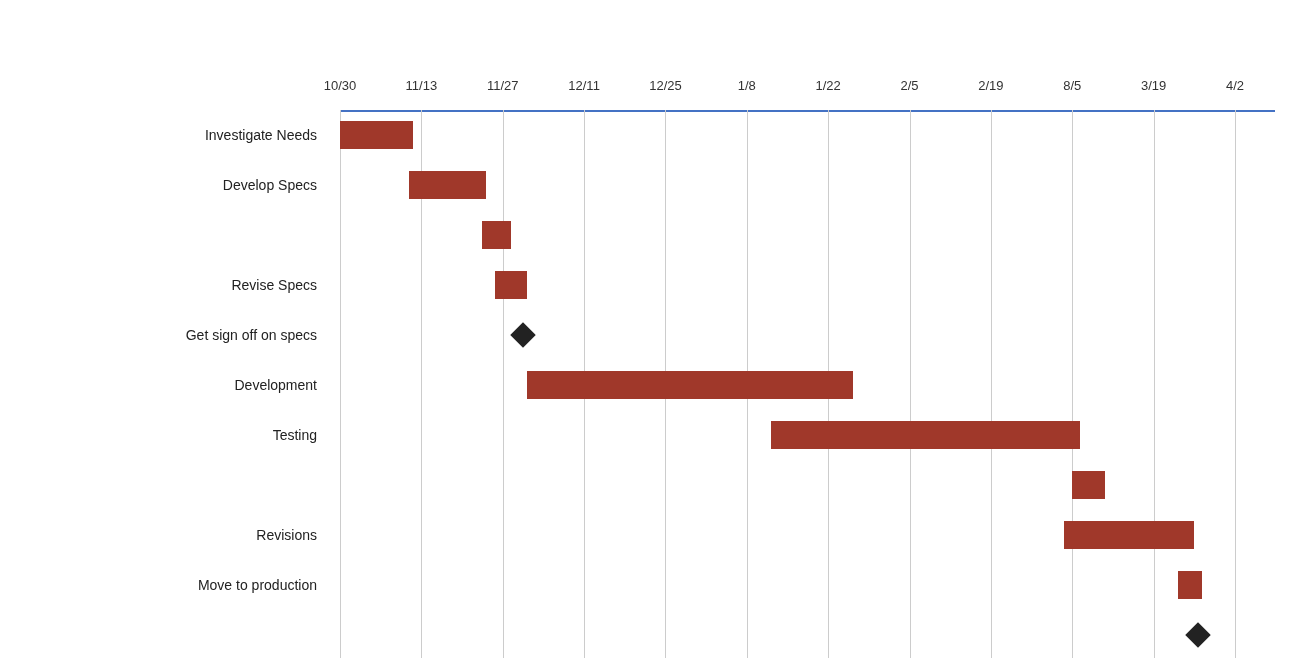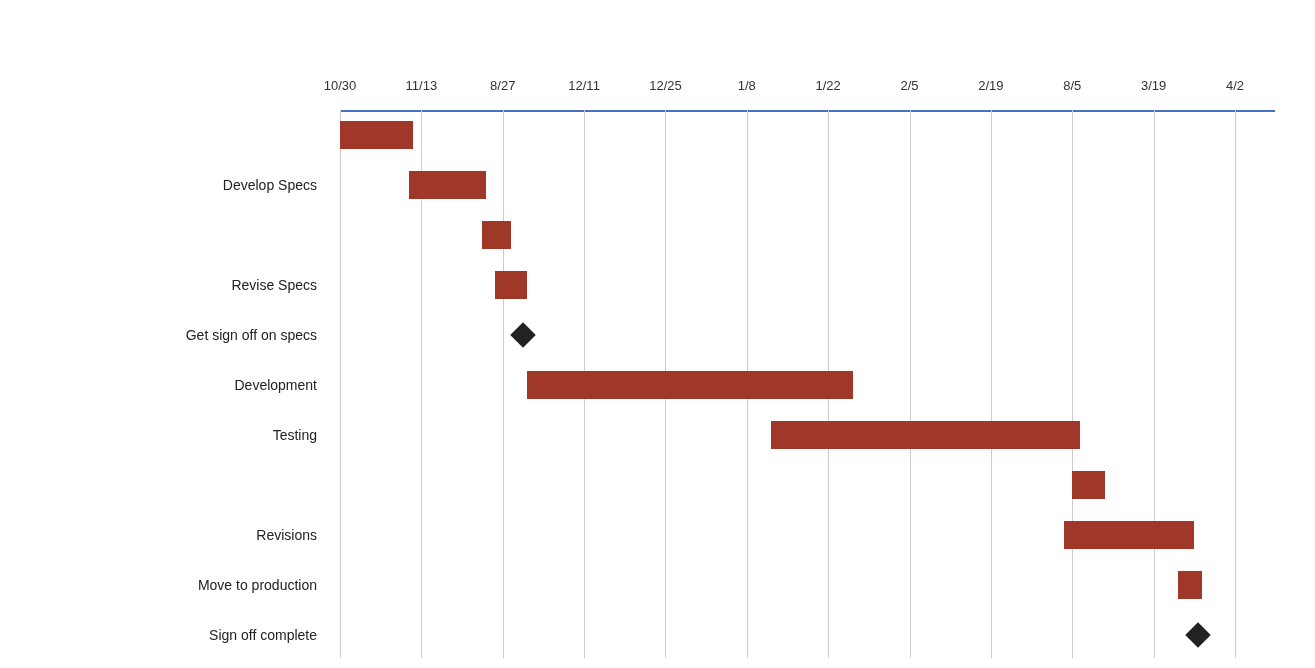--- a/index.html
+++ b/index.html
@@ -85,21 +85,21 @@
   </style>
 </head>
 <body>
 
 <div class="chart-container">
   <div class="chart-inner">
 
     <div class="timeline-header" id="timeline-header">
         <span class="timeline-label" style="left: 0px;">10/30</span>
         <span class="timeline-label" style="left: 81.3636px;">11/13</span>
-        <span class="timeline-label" style="left: 162.727px;">8/27</span>
+        <span class="timeline-label" style="left: 162.727px;">11/27</span>
         <span class="timeline-label" style="left: 244.091px;">12/11</span>
         <span class="timeline-label" style="left: 325.455px;">12/25</span>
         <span class="timeline-label" style="left: 406.818px;">1/8</span>
         <span class="timeline-label" style="left: 488.182px;">1/22</span>
         <span class="timeline-label" style="left: 569.545px;">2/5</span>
         <span class="timeline-label" style="left: 650.909px;">2/19</span>
         <span class="timeline-label" style="left: 732.273px;">8/5</span>
         <span class="timeline-label" style="left: 813.636px;">3/19</span>
         <span class="timeline-label" style="left: 895px; text-align: center;">4/2</span>
       </div>
@@ -115,20 +115,21 @@
         <div class="grid-line" style="left: 726.818px;"></div>
         <div class="grid-line" style="left: 808.182px;"></div>
         <div class="grid-line" style="left: 889.545px;"></div>
         <div class="grid-line" style="left: 970.909px;"></div>
         <div class="grid-line" style="left: 1052.27px;"></div>
         <div class="grid-line" style="left: 1133.64px;"></div>
         <div class="grid-line" style="left: 1215px;"></div>
       </div>
     <div id="task-rows">
         <div class="task-row" style="top: 40px; height: 50px;">
+          <div class="task-label">Investigate Needs</div>
           <div class="gantt-bar" style="left: 320px; width: 73.2273px;"></div>
         </div>
         <div class="task-row" style="top: 90px; height: 50px;">
           <div class="task-label">Develop Specs</div>
           <div class="gantt-bar" style="left: 389.159px; width: 77.2955px;"></div>
         </div>
         <div class="task-row" style="top: 140px; height: 50px;">
           <div class="gantt-bar" style="left: 462.386px; width: 28.4773px;"></div>
         </div>
         <div class="task-row" style="top: 190px; height: 50px;">
@@ -152,18 +153,17 @@
         </div>
         <div class="task-row" style="top: 440px; height: 50px;">
           <div class="task-label">Revisions</div>
           <div class="gantt-bar" style="left: 1044.14px; width: 130.182px;"></div>
         </div>
         <div class="task-row" style="top: 490px; height: 50px;">
           <div class="task-label">Move to production</div>
           <div class="gantt-bar" style="left: 1158.05px; width: 24.4091px;"></div>
         </div>
         <div class="task-row" style="top: 540px; height: 50px;">
-          <div class="task-label">Sign off complete</div>
           <div style="position: absolute; width: 18px; height: 18px; background: rgb(34, 34, 34); transform: rotate(45deg); left: 1169.39px; top: 16px;"></div>
         </div>
       </div>
   </div>
 </div>
 
 </body></html>

